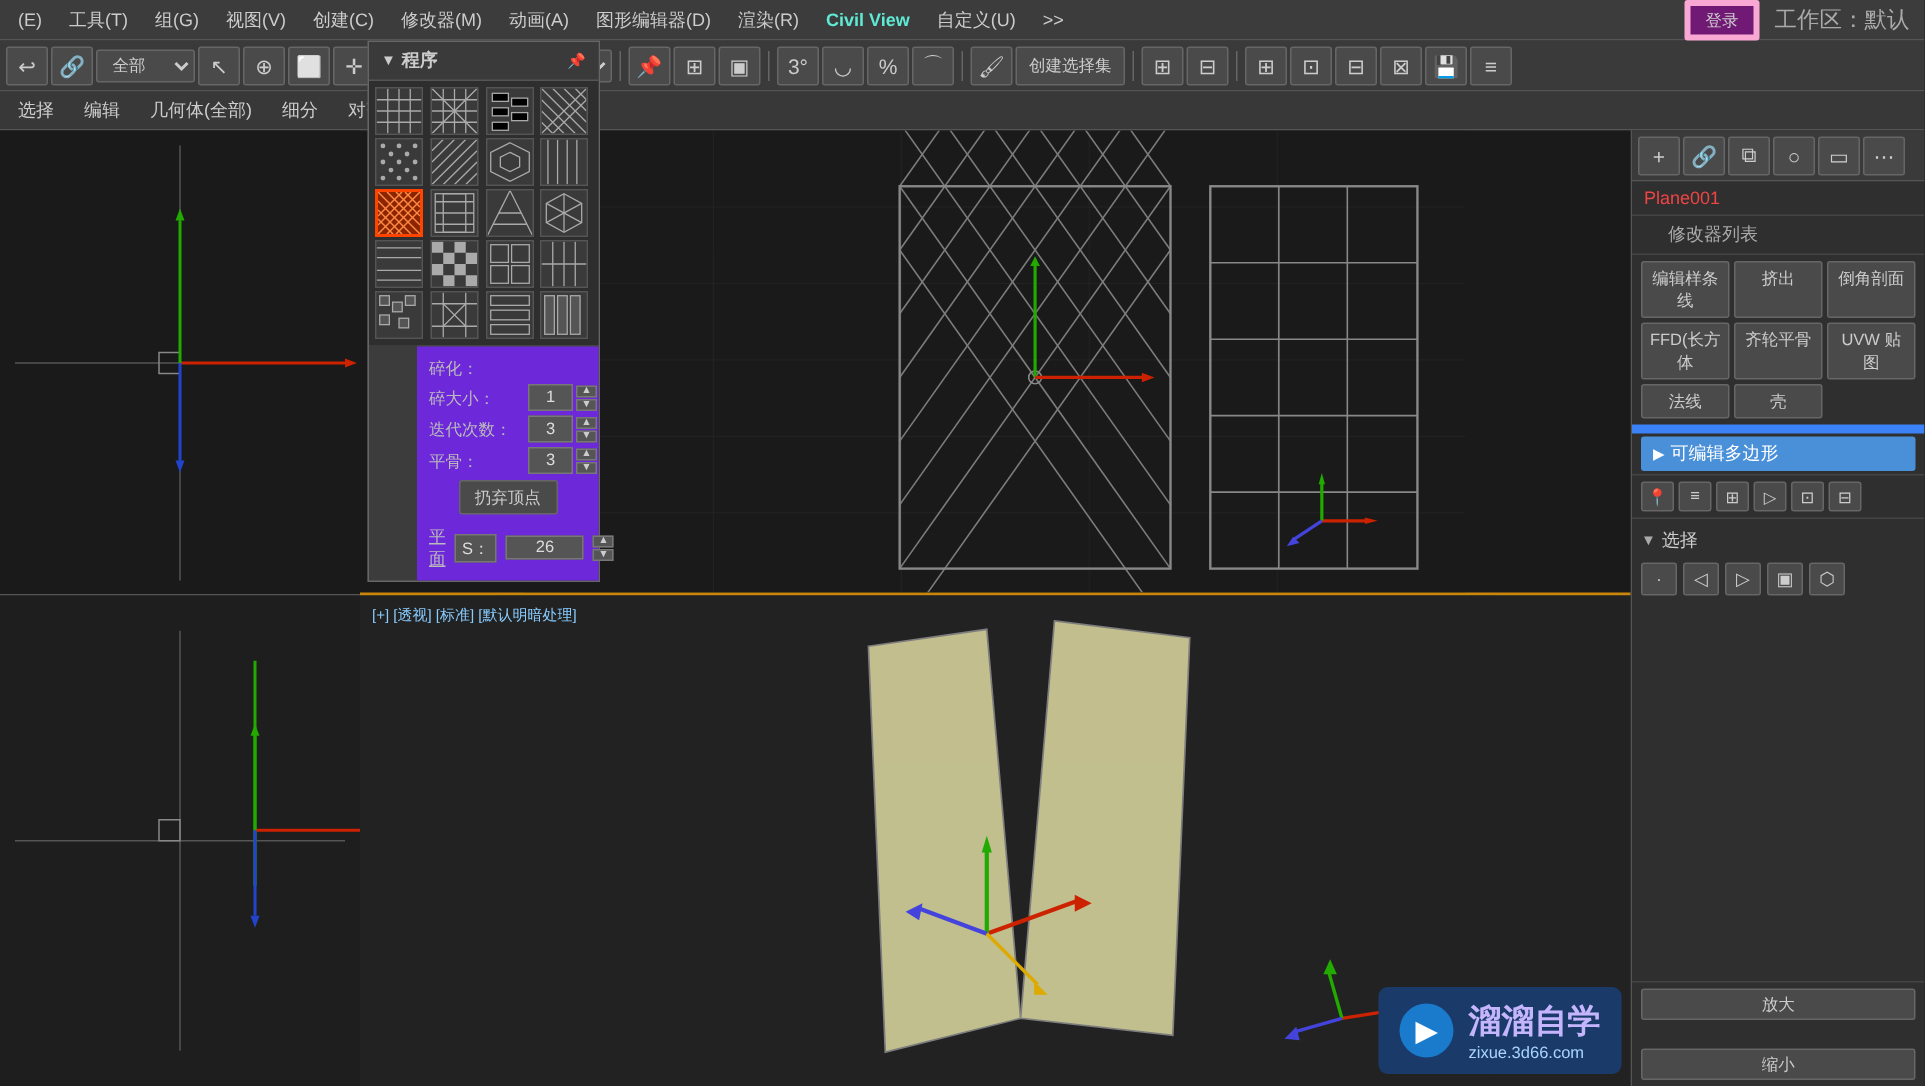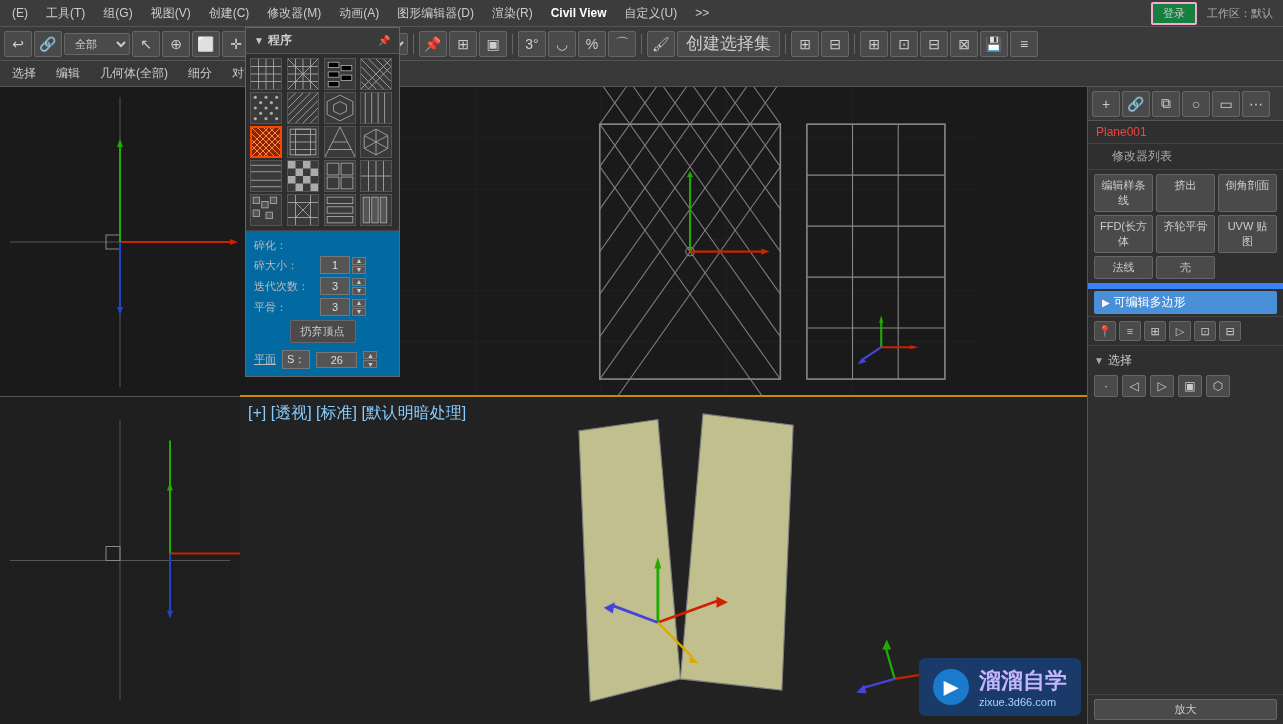--- a/index.html
+++ b/index.html
@@ -24,40 +24,40 @@
       padding: 0 4px;
       gap: 2px;
     }
     .menu-item {
       padding: 2px 8px;
       cursor: pointer;
       color: #ccc;
       font-size: 12px;
       white-space: nowrap;
     }
-    .menu-item.civil-view { color: #ffffff; font-weight: bold; }
+    .menu-item.civil-view { color: #5eead4; font-weight: bold; }
 
     .menu-bar-right {
       margin-left: auto;
       display: flex;
       align-items: center;
       gap: 4px;
     }
     .user-btn {
-      background: #15803d;
-      border: 2px solid #f9a8d4;
+      background: #701a75;
+      border: 4px solid #f9a8d4;
       color: #ccc;
       padding: 2px 10px;
       cursor: pointer;
       font-size: 11px;
       border-radius: 2px;
     }
     .workspace-label {
       color: #aaa;
-      font-size: 11px;
+      font-size: 15px;
       padding: 0 6px;
     }
 
     
     .toolbar {
       display: flex;
       align-items: center;
       background: #3a3a3a;
       border-bottom: 1px solid #555;
       height: 34px;
@@ -160,21 +160,21 @@
       background: #1a1a1a;
       border-bottom: 2px solid #c8860a;
       position: relative;
       overflow: hidden;
     }
     .viewport-label {
       position: absolute;
       top: 6px;
       left: 8px;
       color: #ccc;
-      font-size: 16px;
+      font-size: 10px;
       z-index: 10;
     }
     .viewport-label span { color: #88ccff; cursor: pointer; }
 
     
     .viewport-bottom {
       flex: 1;
       background: #222;
       position: relative;
       overflow: hidden;
@@ -377,22 +377,23 @@
       align-items: center;
       justify-content: center;
       overflow: hidden;
       position: relative;
     }
     .pattern-cell.selected { border: 2px solid #ff4400; }
 
     
     .topo-section {
       padding: 4px 8px;
-      background: #0369a1;
+      background: #6d28d9;
       border-top: 1px solid #444;
+      margin-left: 32px;
     }
     .topo-row {
       display: flex;
       align-items: center;
       gap: 6px;
       margin: 3px 0;
       font-size: 11px;
       color: #bbb;
     }
     .topo-label { flex: 0 0 60px; }
@@ -452,21 +453,21 @@
       background: #555;
       border: 1px solid #777;
       color: #ddd;
       padding: 1px 4px;
       font-size: 11px;
     }
     .plane-val {
       background: #555;
       border: 1px solid #777;
       color: #ddd;
-      width: 41px;
+      width: 52px;
       height: 16px;
       text-align: center;
       font-size: 11px;
     }
 
     
     .logo-overlay {
       position: absolute;
       bottom: 8px;
       right: 6px;
@@ -574,21 +575,21 @@
   <div class="tool-btn">📌</div>
   <div class="tool-btn">⊞</div>
   <div class="tool-btn">▣</div>
   <div class="tool-separator"></div>
   <div class="tool-btn">3°</div>
   <div class="tool-btn">◡</div>
   <div class="tool-btn">%</div>
   <div class="tool-btn">⌒</div>
   <div class="tool-separator"></div>
   <div class="tool-btn">🖌</div>
-  <button class="tool-btn" style="width:auto; padding:0 8px; font-size:17px;">创建选择集</button>
+  <button class="tool-btn" style="width:auto; padding:0 8px; font-size:11px;">创建选择集</button>
   <div class="tool-separator"></div>
   <div class="tool-btn">⊞</div>
   <div class="tool-btn">⊟</div>
   <div class="tool-separator"></div>
   <div class="tool-btn">⊞</div>
   <div class="tool-btn">⊡</div>
   <div class="tool-btn">⊟</div>
   <div class="tool-btn">⊠</div>
   <div class="tool-btn">💾</div>
   <div class="tool-btn">≡</div>
@@ -833,20 +834,21 @@
         <div class="sel-icon-btn">▷</div>
         <div class="sel-icon-btn">▣</div>
         <div class="sel-icon-btn">⬡</div>
       </div>
     </div>
 
     <div class="right-panel-fill"></div>
 
     <div class="zoom-section">
       <div class="zoom-btn">放大</div>
+      <div class="zoom-btn">缩小</div>
     </div>
   </div>
 </div>
 
 <div class="topo-panel">
 
 
   <div class="topo-program-header">
     <span class="topo-program-arrow">▼</span>
     <span class="topo-program-label">程序</span>

